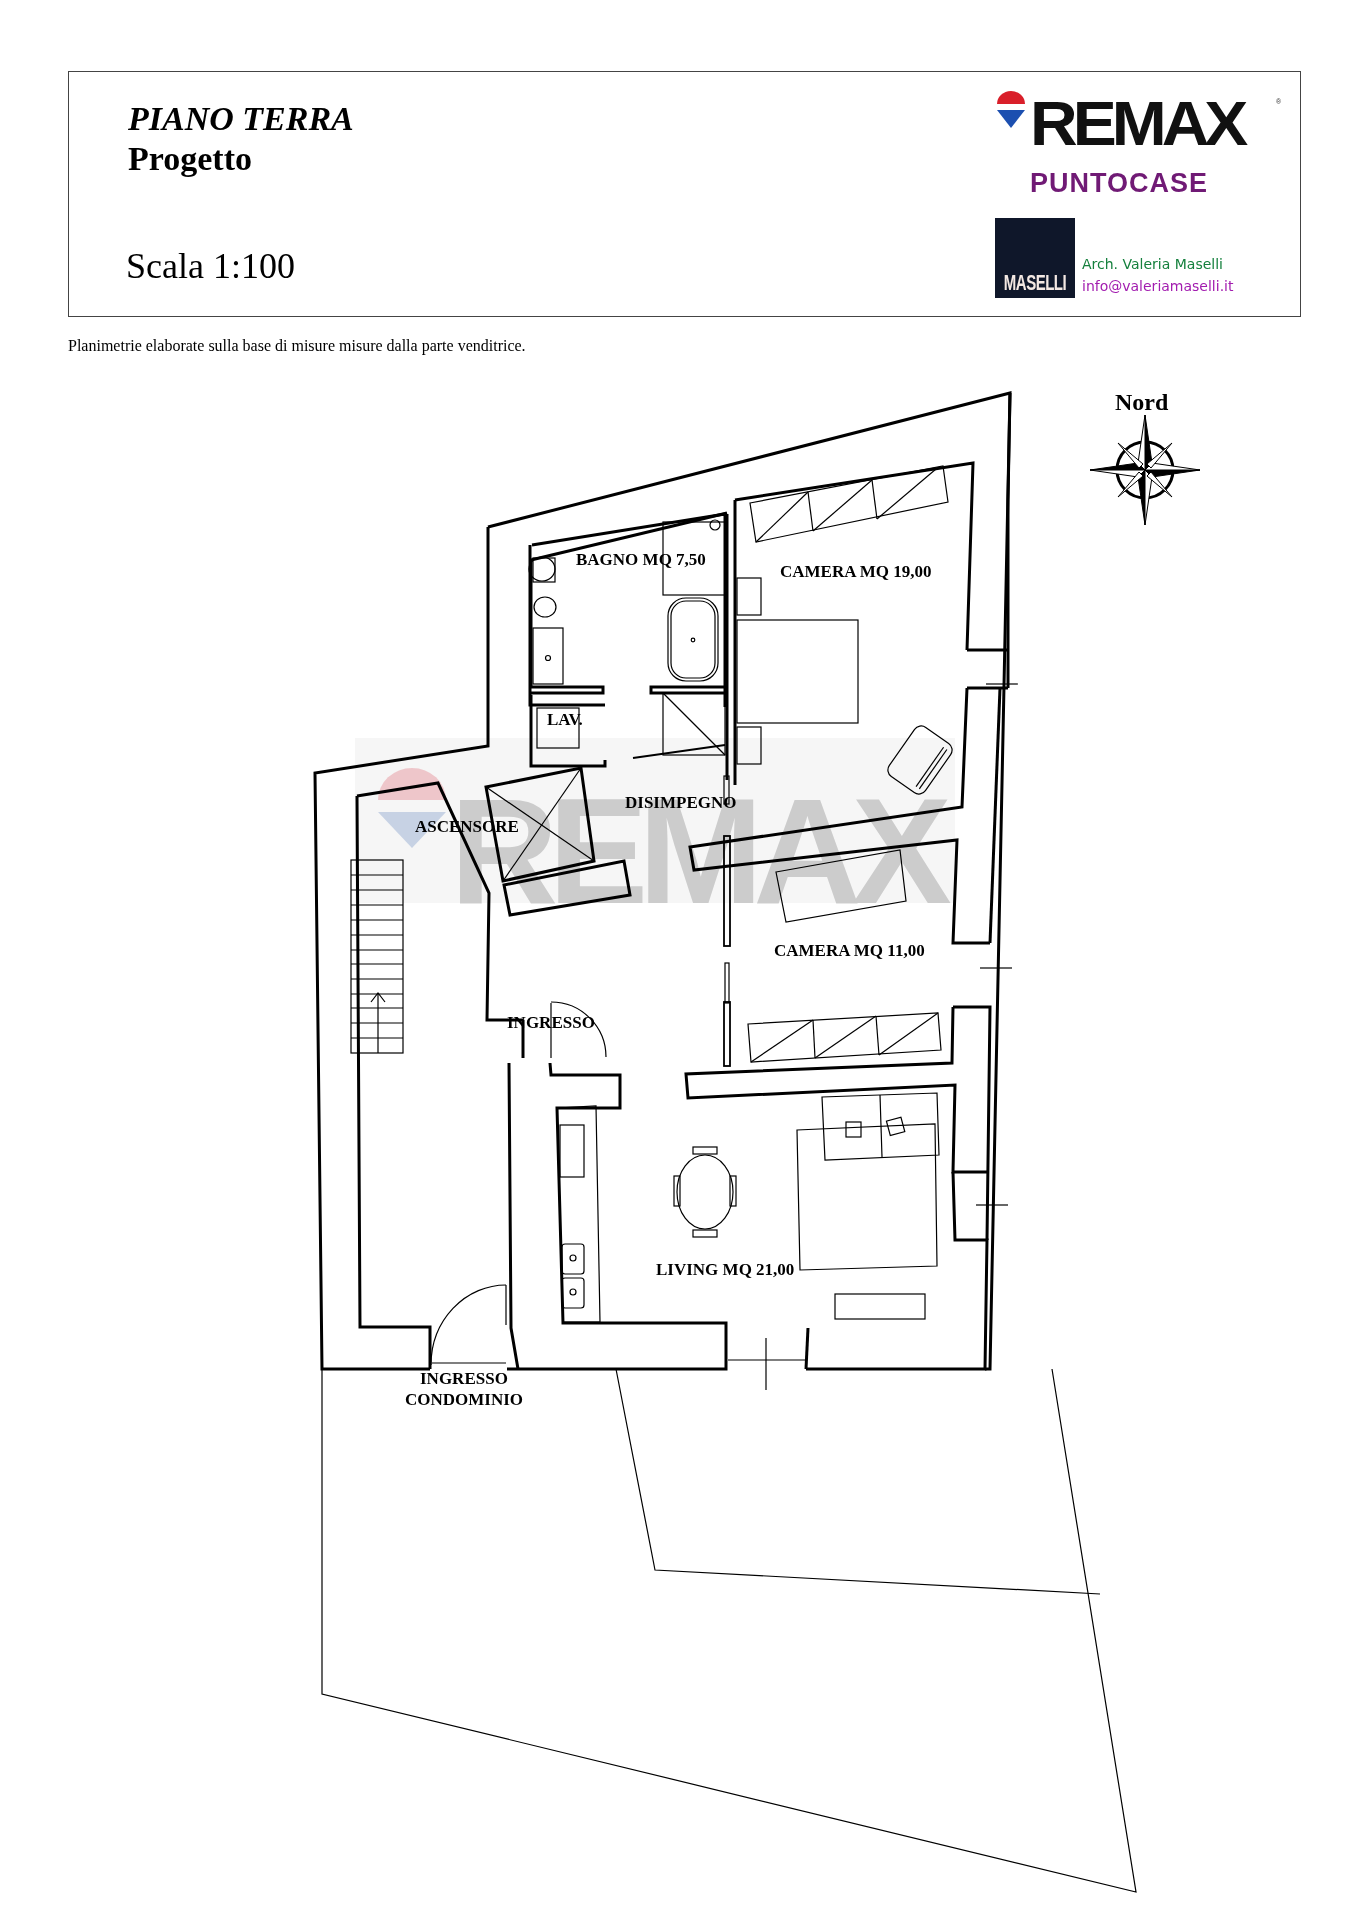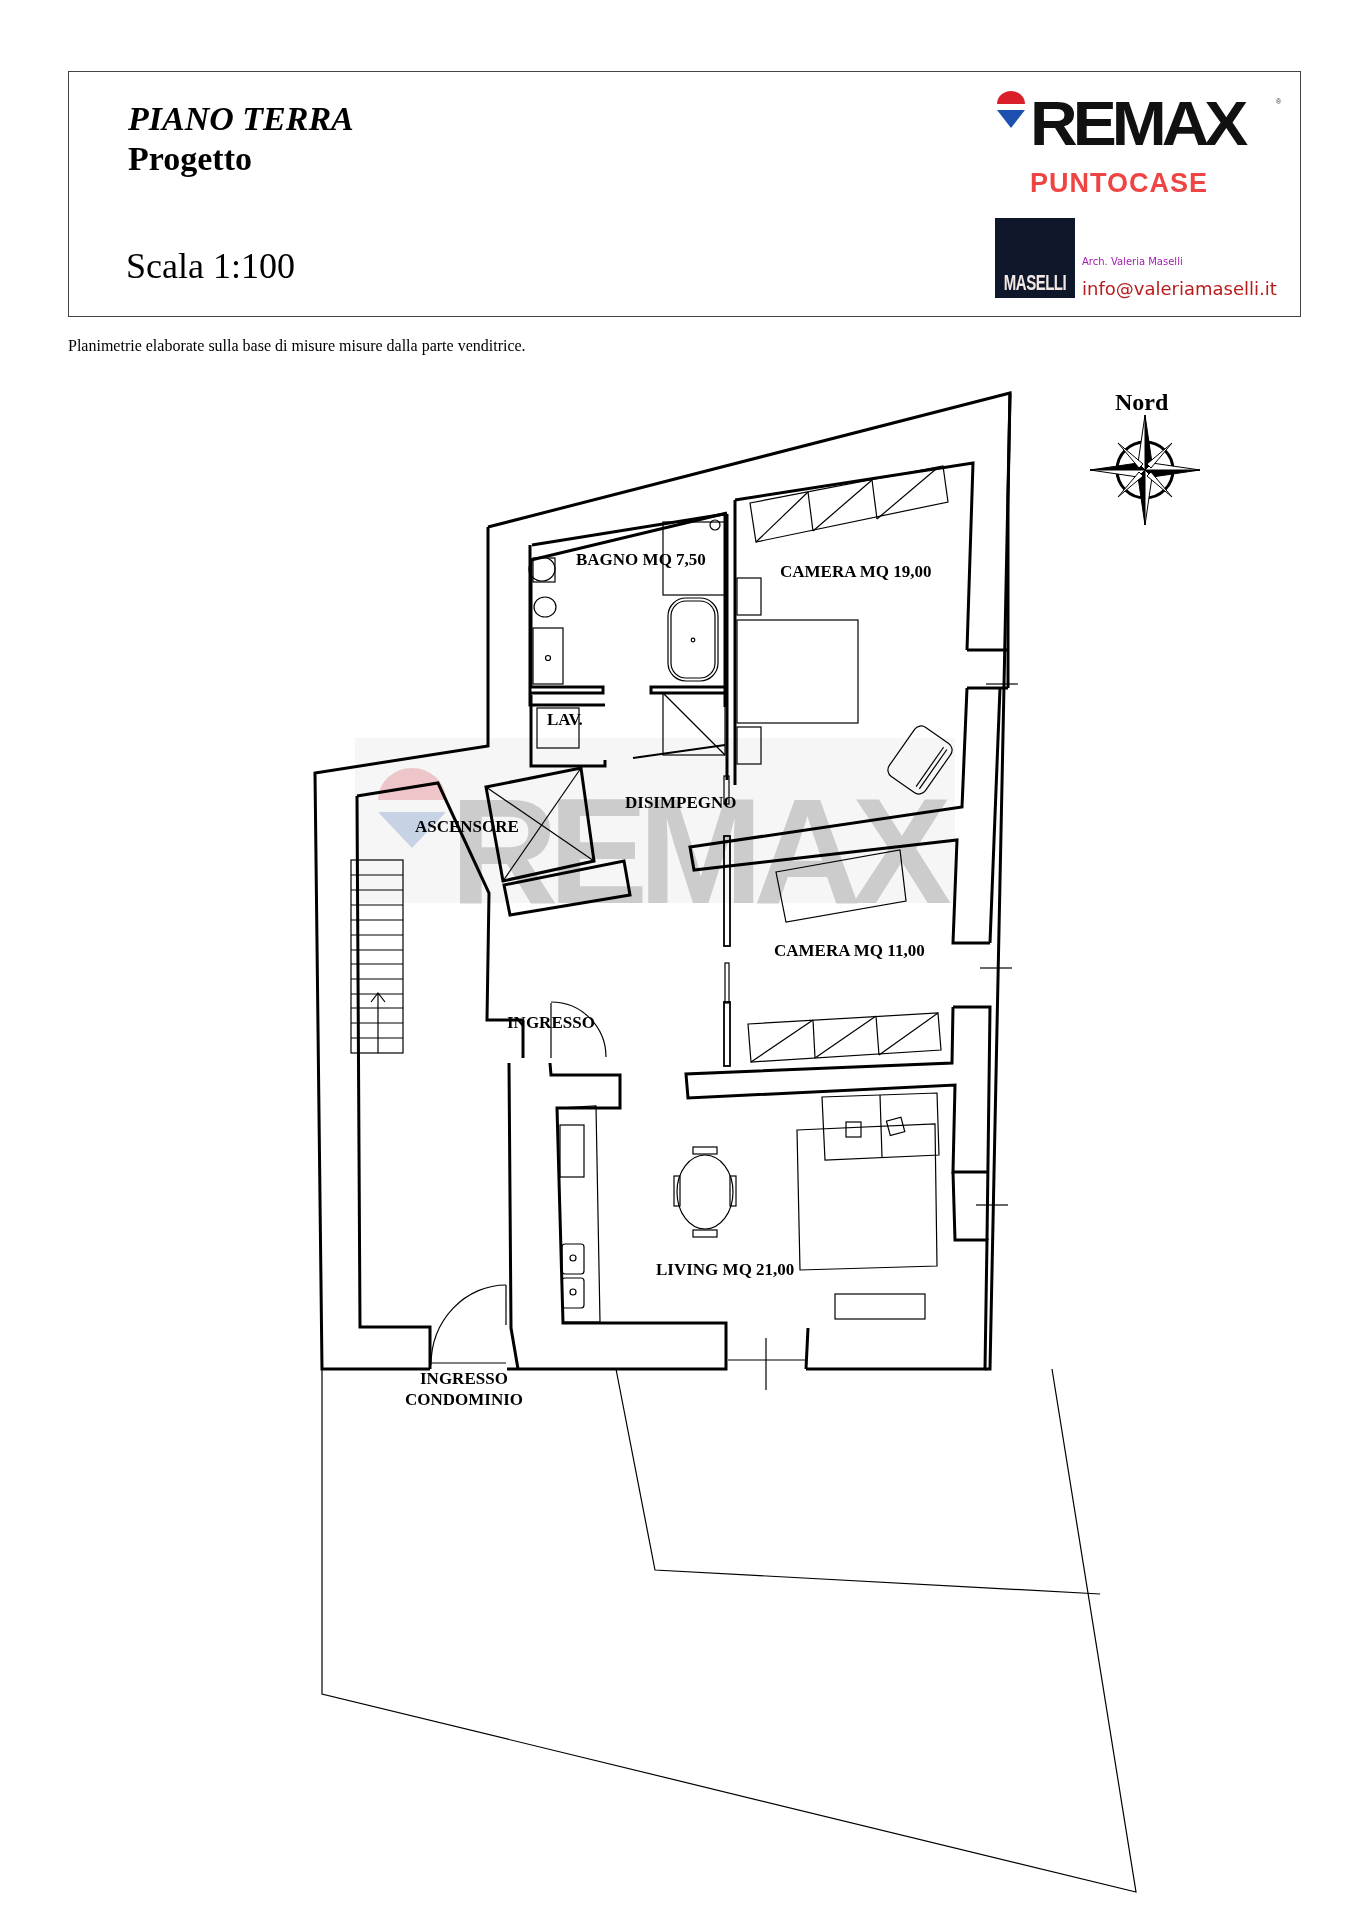--- a/index.html
+++ b/index.html
@@ -5,25 +5,25 @@
   html, body { margin: 0; padding: 0; background: #ffffff; }
   body { width: 1357px; height: 1920px; position: relative; overflow: hidden; font-family: "Liberation Serif", serif; color: #000; }
   .header-box { position: absolute; left: 68px; top: 71px; width: 1233px; height: 246px; border: 1.5px solid #444; box-sizing: border-box; }
   .title { position: absolute; left: 59px; top: 27px; font-family: "Liberation Serif", serif; font-weight: bold; font-size: 34px; line-height: 40px; letter-spacing: 0px; font-style: italic; }
   .subtitle { position: absolute; left: 59px; top: 67px; font-weight: bold; font-size: 34px; line-height: 40px; }
   .scale { position: absolute; left: 57px; top: 174px; font-weight: normal; font-size: 36px; line-height: 40px; }
   .remax-wrap { position: absolute; left: 925px; top: 10px; width: 300px; height: 100px; }
   .remax-word { position: absolute; left: 40px; top: 8px; font-family: "Liberation Sans", sans-serif; font-weight: bold; font-size: 66px; letter-spacing: -5px; line-height: 70px; color: #111; transform: scaleY(0.95); }
   .remax-reg { position: absolute; left: 286px; top: 18px; font-family: "Liberation Sans", sans-serif; font-size: 7px; color: #333; }
   .balloon { position: absolute; left: 5px; top: 10px; width: 32px; height: 40px; }
-  .puntocase { position: absolute; left: 958px; top: 100px; font-family: "Liberation Sans", sans-serif; font-weight: bold; font-size: 27px; color: #ef4444; letter-spacing: 1px; }
+  .puntocase { position: absolute; left: 958px; top: 100px; font-family: "Liberation Sans", sans-serif; font-weight: bold; font-size: 27px; color: #701a75; letter-spacing: 1px; }
   .maselli-box { position: absolute; left: 926px; top: 146px; width: 80px; height: 80px; background: #0f172a; }
   .maselli-text { position: absolute; left: 2px; bottom: 4px; width: 76px; text-align: center; font-family: "Liberation Sans", sans-serif; font-weight: bold; font-size: 15px; color: #f3e8e3; letter-spacing: -0.5px; transform: scaleY(1.5); transform-origin: bottom; }
-  .arch-name { position: absolute; left: 1016px; top: 183px; font-family: "DejaVu Sans", sans-serif; font-size: 10px; color: #a21caf; }
-  .arch-email { position: absolute; left: 1016px; top: 204px; font-family: "DejaVu Sans", sans-serif; font-size: 18px; color: #b91c1c; }
+  .arch-name { position: absolute; left: 1016px; top: 183px; font-family: "DejaVu Sans", sans-serif; font-size: 14px; color: #15803d; }
+  .arch-email { position: absolute; left: 1016px; top: 204px; font-family: "DejaVu Sans", sans-serif; font-size: 14px; color: #a21caf; }
   .note { position: absolute; left: 68px; top: 335px; font-family: "Liberation Serif", serif; font-size: 16px; }
   svg.plan { position: absolute; left: 0; top: 0; }
   .lbl { font-family: "Liberation Serif", serif; font-weight: bold; font-size: 17px; fill: #000; }
   .nord { font-family: "Liberation Serif", serif; font-weight: bold; font-size: 24px; fill: #000; }
   .wall { fill: none; stroke: #000; stroke-width: 3; stroke-linejoin: miter; }
   .thin { fill: none; stroke: #000; stroke-width: 1.2; }
   .med { fill: none; stroke: #000; stroke-width: 1.8; }
   .wm-text { font-family: "Liberation Sans", sans-serif; font-weight: bold; font-size: 150px; fill: #9a9a9a; opacity: 0.45; letter-spacing: -10px; }
 </style>
 </head>

